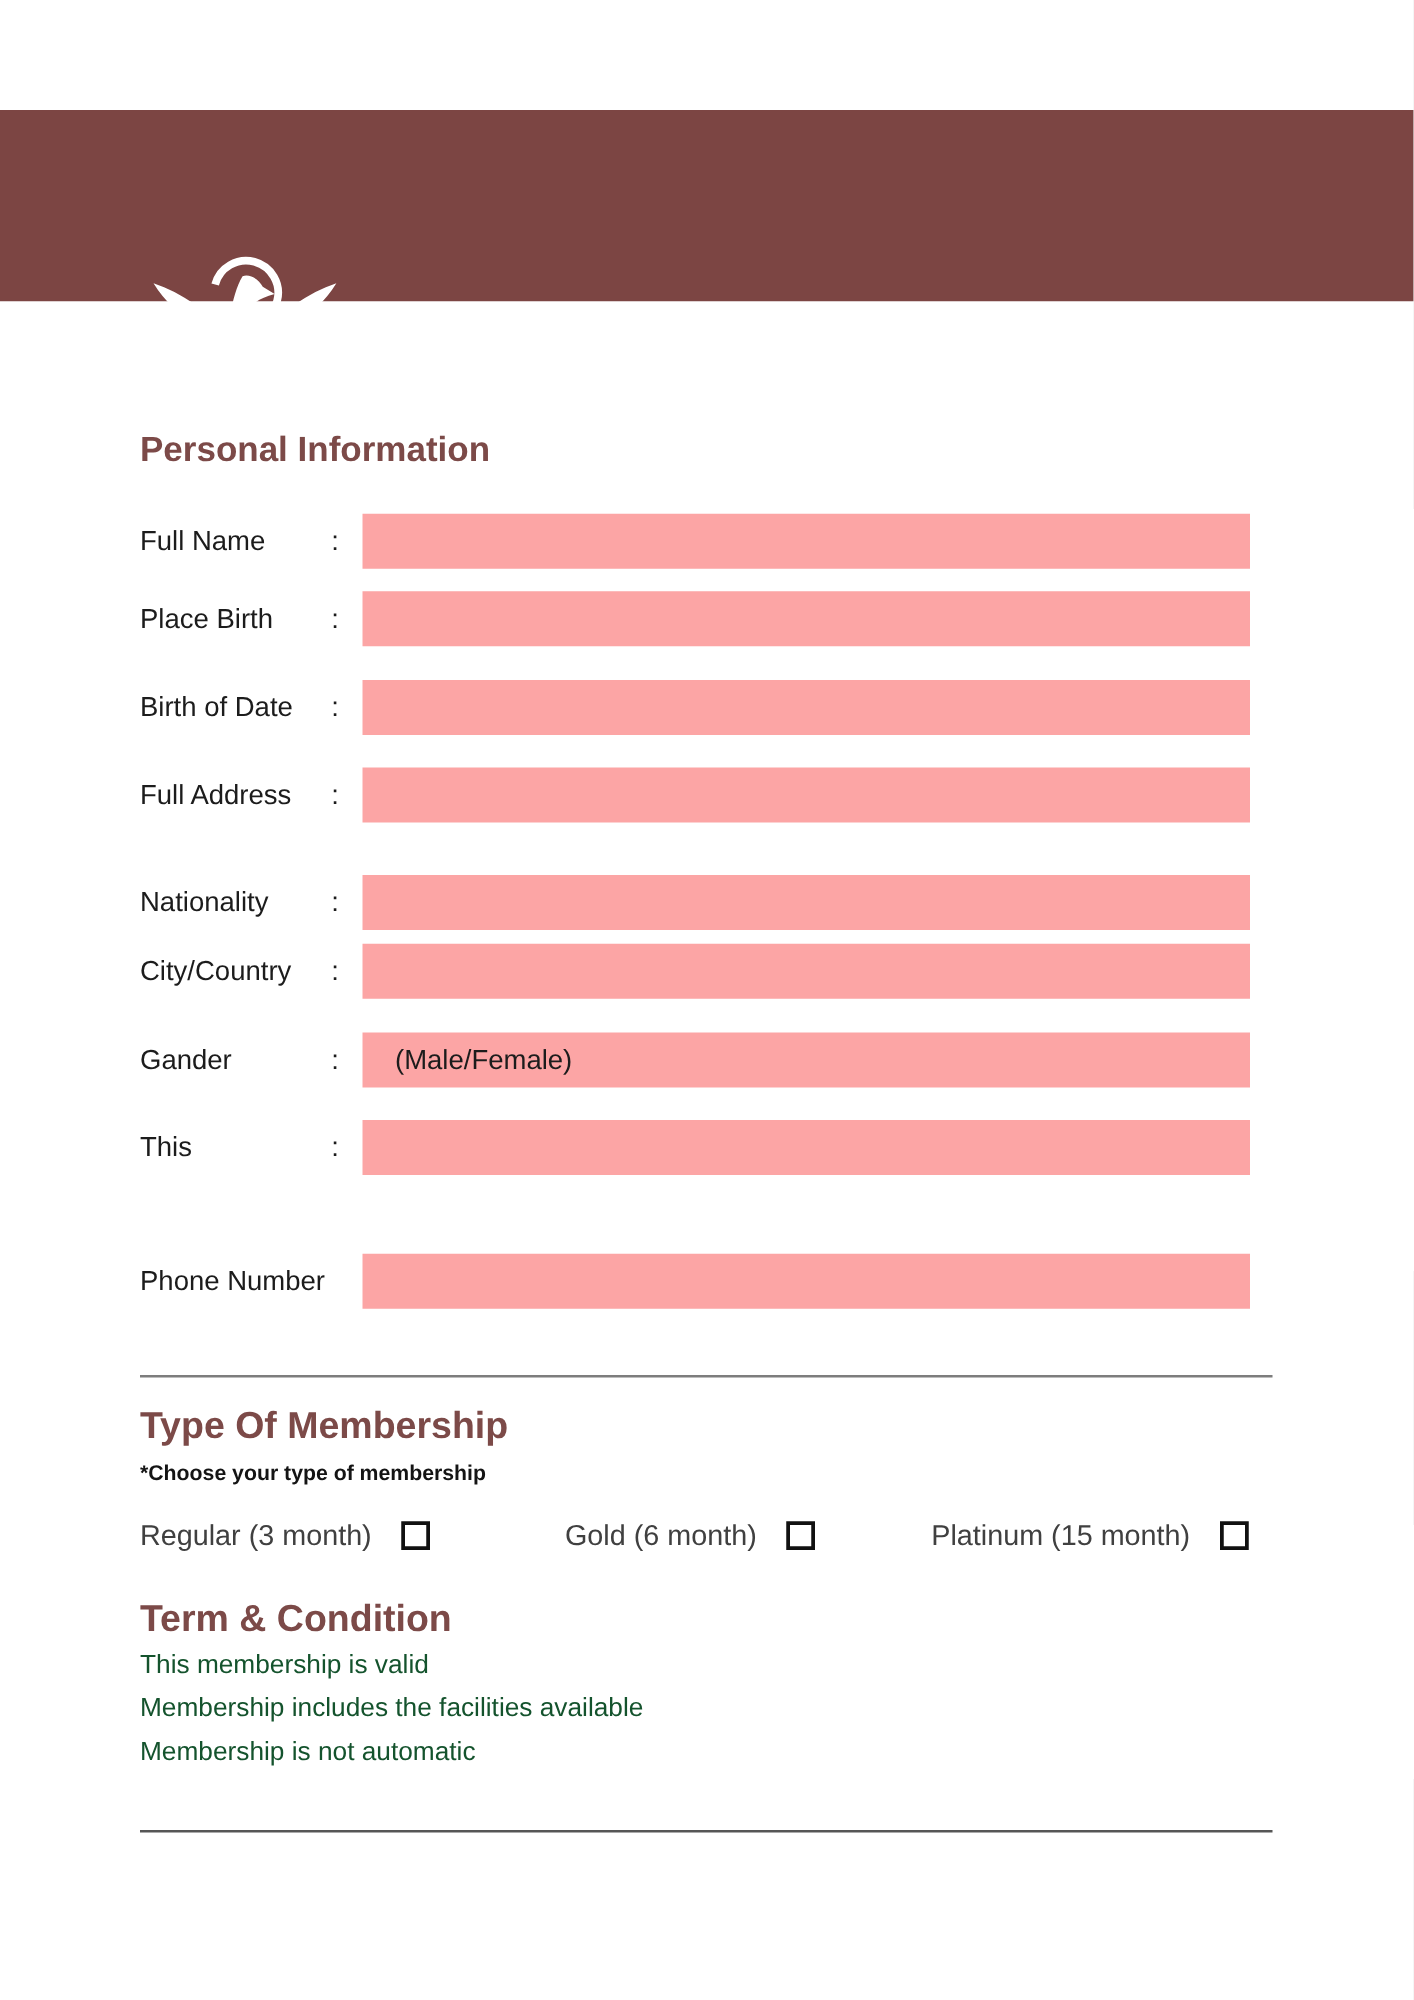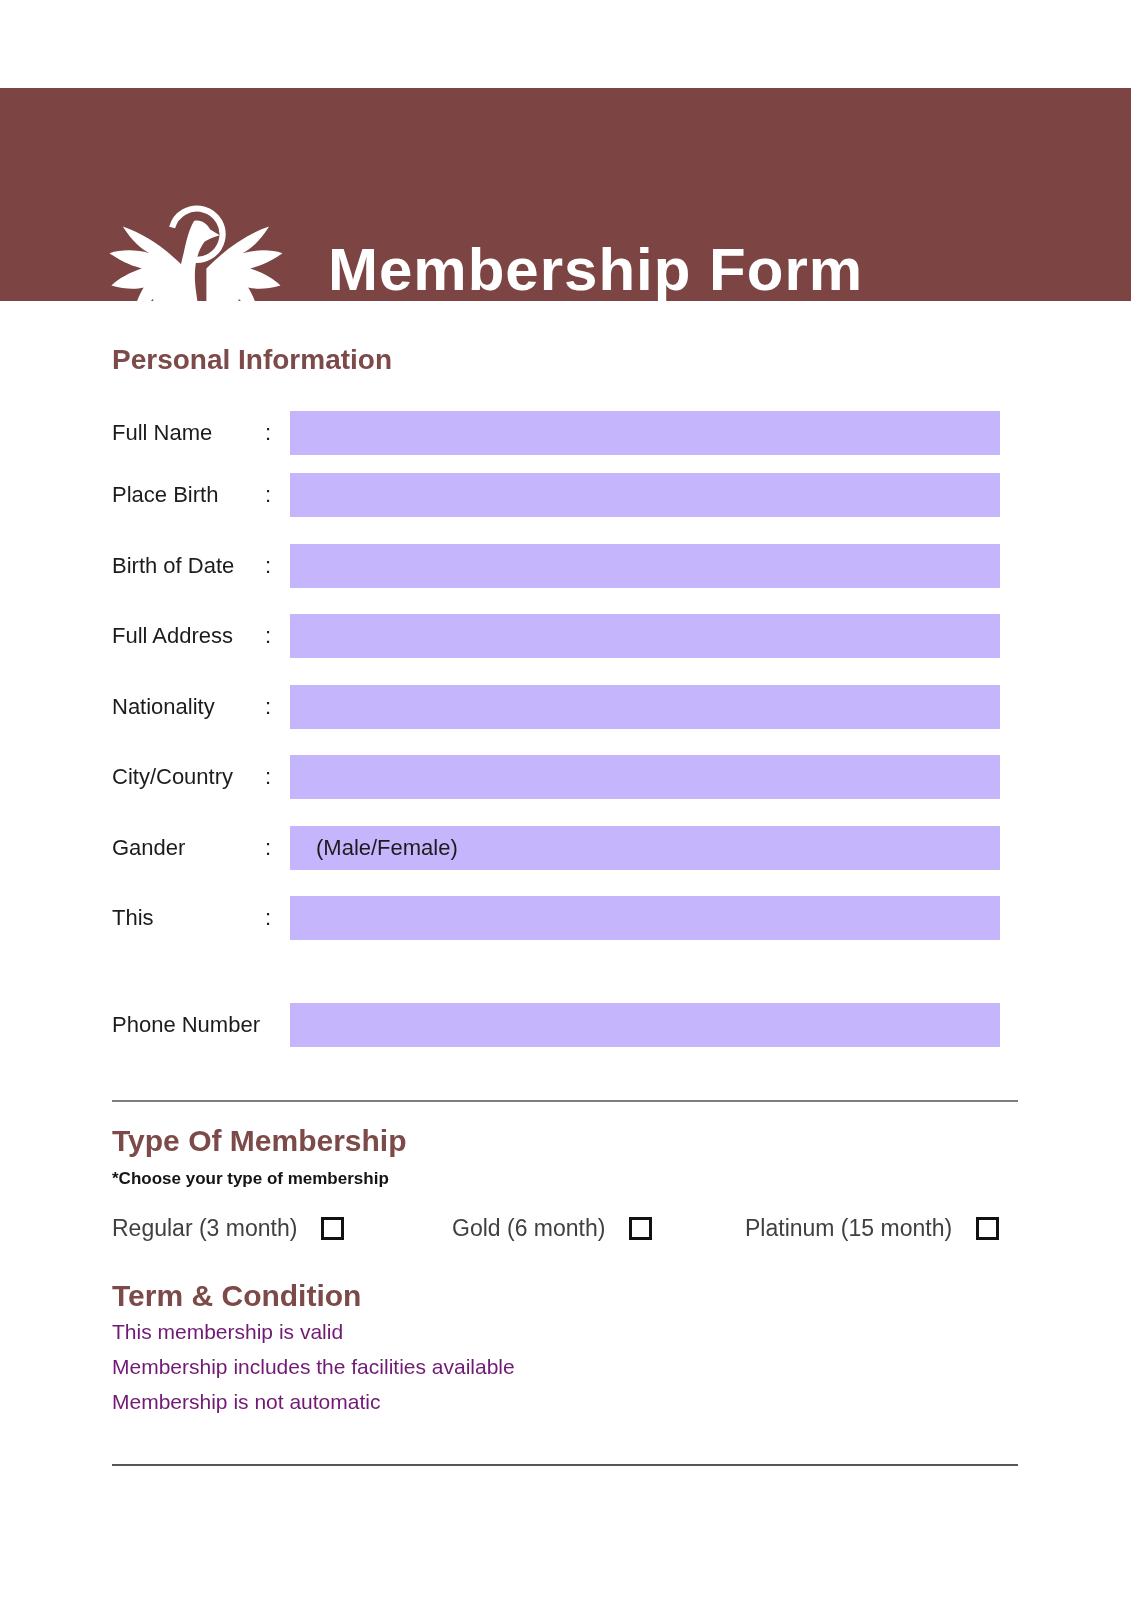--- a/index.html
+++ b/index.html
@@ -9,21 +9,21 @@
     width:1131px; height:1600px;
     margin:0 auto;
     background:#ffffff;
     overflow:hidden;
     font-family:"Liberation Sans", sans-serif;
     color:#1c1c1c;
   }
   
   .band {
     position:absolute; left:0; top:88px;
-    width:1131px; height:213px;
+    width:1131px; height:153px;
     background:#7c4543;
   }
   .logo {
     position:absolute; left:100px; top:112px;
     width:190px; height:190px;
   }
   .title {
     position:absolute; left:328px; top:146px;
     font-size:60px; font-weight:700; color:#ffffff;
     letter-spacing:1px; line-height:72px; white-space:nowrap;
@@ -53,21 +53,21 @@
   .row .lbl {
     width:153px; flex:none;
     font-size:22px; font-weight:500; color:#1c1c1c; white-space:nowrap;
   }
   .row .colon {
     width:25px; flex:none;
     font-size:22px; font-weight:500; color:#1c1c1c;
   }
   .row .inp {
     flex:1; height:44px;
-    background:#c4b5fd;
+    background:#fca5a5;
     display:flex; align-items:center;
   }
   .row .inp .ph {
     padding-left:26px;
     font-size:22px; font-weight:500; color:#1c1c1c;
   }
   
   .divider { position:absolute; left:112px; width:906px; height:0; }
   .d1 { top:1100px; border-top:2px solid #7d7d7d; }
   .d2 { top:1464px; border-top:2px solid #565656; }
@@ -81,21 +81,21 @@
     width:23px; height:23px; flex:none;
     border:3px solid #111111; background:#ffffff;
     margin-left:24px;
   }
   .o1 { left:112px; }
   .o2 { left:452px; }
   .o3 { left:745px; }
   
   .term-line {
     position:absolute; left:112px;
-    font-size:21px; font-weight:500; color:#701a75; white-space:nowrap;
+    font-size:21px; font-weight:500; color:#14532d; white-space:nowrap;
   }
   .t1 { top:1320px; }
   .t2 { top:1355px; }
   .t3 { top:1390px; }
 </style>
 </head>
 <body>
 
 <div class="page">
 
@@ -159,21 +159,21 @@
     <span class="colon">:</span>
     <div class="inp"></div>
   </div>
 
   <div class="row" style="top:614px">
     <span class="lbl">Full Address</span>
     <span class="colon">:</span>
     <div class="inp"></div>
   </div>
 
-  <div class="row" style="top:685px">
+  <div class="row" style="top:700px">
     <span class="lbl">Nationality</span>
     <span class="colon">:</span>
     <div class="inp"></div>
   </div>
 
   <div class="row" style="top:755px">
     <span class="lbl">City/Country</span>
     <span class="colon">:</span>
     <div class="inp"></div>
   </div>

